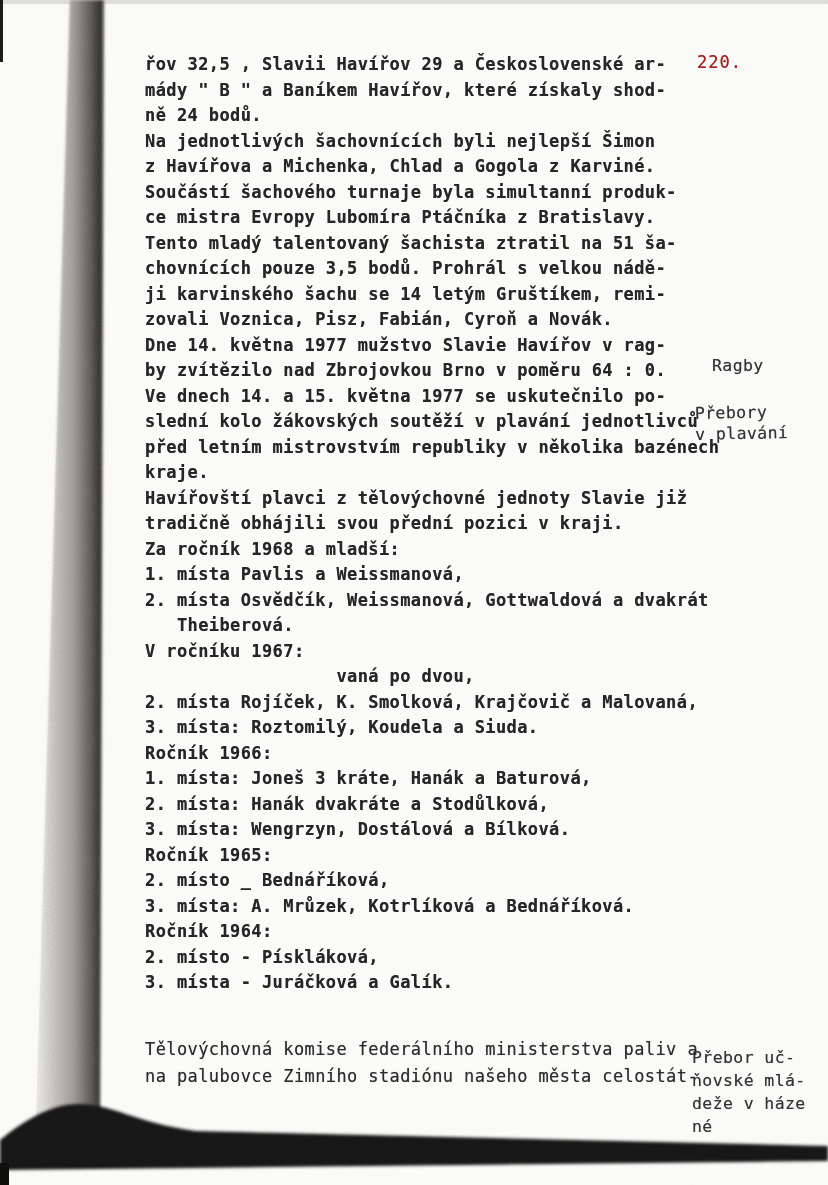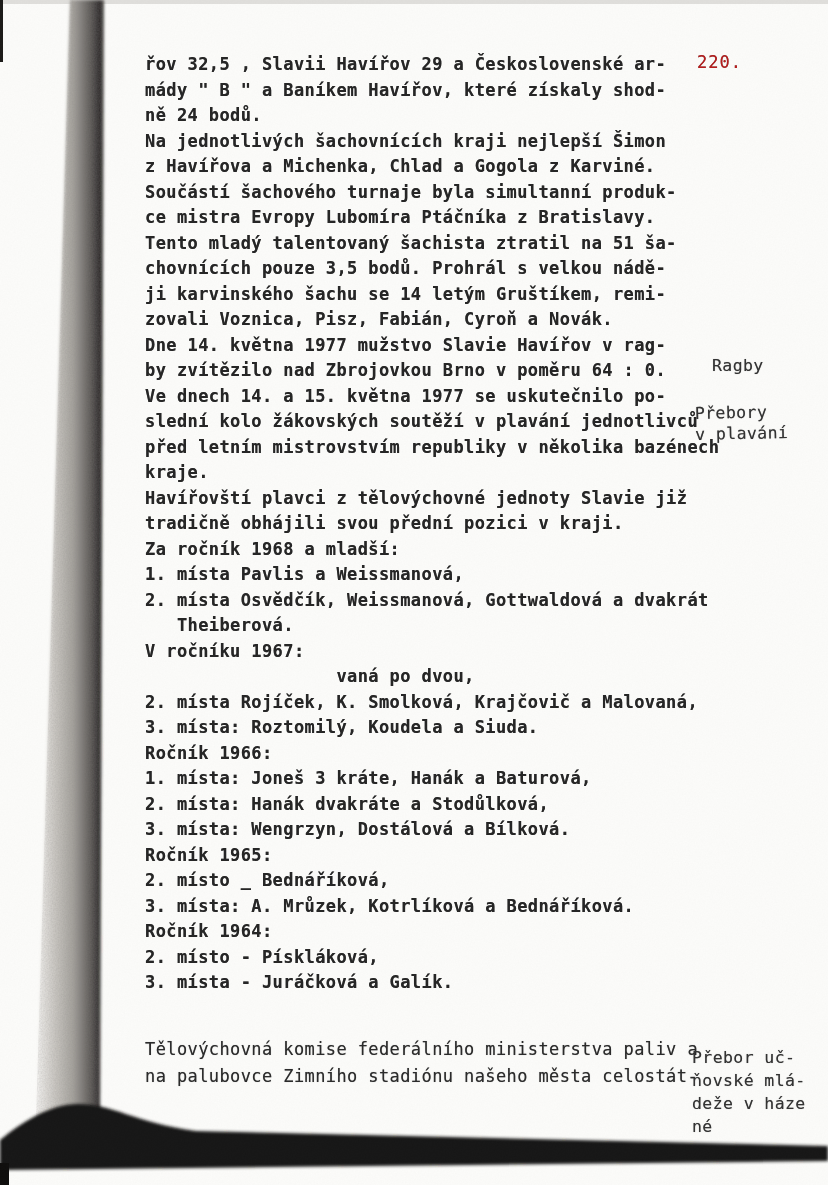--- a/index.html
+++ b/index.html
@@ -75,21 +75,21 @@
 </svg>
 
 <div class="textlayer">
 
   <div class="page-number">220.</div>
 
   <div class="body-text">
       <div class="tline">řov 32,5 , Slavii Havířov 29 a Československé ar-</div>
       <div class="tline">mády " B " a Baníkem Havířov, které získaly shod-</div>
       <div class="tline">ně 24 bodů.</div>
-      <div class="tline">Na jednotlivých šachovnících kraji nejlepší Šimon</div>
+      <div class="tline">Na jednotlivých šachovnících byli nejlepší Šimon</div>
       <div class="tline">z Havířova a Michenka, Chlad a Gogola z Karviné.</div>
       <div class="tline">Součástí šachového turnaje byla simultanní produk-</div>
       <div class="tline">ce mistra Evropy Lubomíra Ptáčníka z Bratislavy.</div>
       <div class="tline">Tento mladý talentovaný šachista ztratil na 51 ša-</div>
       <div class="tline">chovnících pouze 3,5 bodů. Prohrál s velkou nádě-</div>
       <div class="tline">ji karvinského šachu se 14 letým Gruštíkem, remi-</div>
       <div class="tline">zovali Voznica, Pisz, Fabián, Cyroň a Novák.</div>
       <div class="tline">Dne 14. května 1977 mužstvo Slavie Havířov v rag-</div>
       <div class="tline">by zvítězilo nad Zbrojovkou Brno v poměru 64 : 0.</div>
       <div class="tline">Ve dnech 14. a 15. května 1977 se uskutečnilo po-</div>

